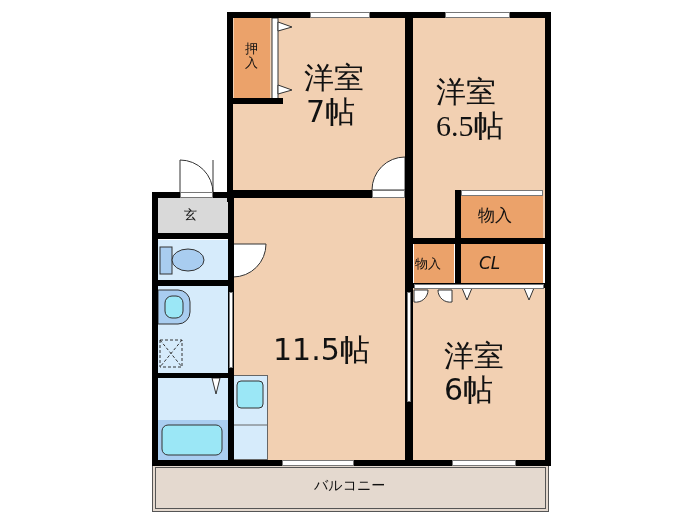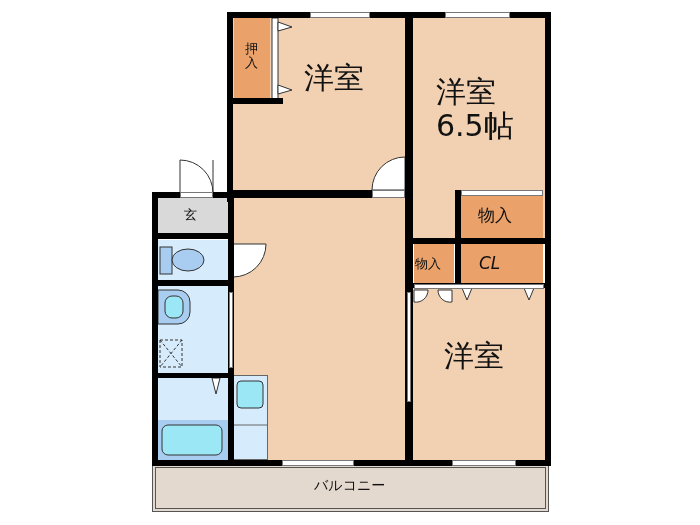--- a/index.html
+++ b/index.html
@@ -103,25 +103,28 @@
   <div class="window" style="left:461px;top:190px;width:82px;height:6px;"></div>
   <div class="window" style="left:180px;top:192px;width:33px;height:6px;"></div>
   <div class="window" style="left:372px;top:190px;width:33px;height:8px;"></div>
   <div class="window" style="left:407px;top:292px;width:4px;height:110px;"></div>
   <div class="window" style="left:229px;top:292px;width:4px;height:76px;"></div>
   <div class="window" style="left:414px;top:284px;width:130px;height:5px;"></div>
 
   <div class="label small" style="left:245px;top:42px;">押
 入</div>
   <div class="label big" style="left:304px;top:62px;">洋室</div>
+  <div class="label big" style="left:306px;top:96px;">7帖</div>
 
   <div class="label big" style="left:436px;top:76px;">洋室</div>
-  <div class="label big" style="left:436px;top:110px;">6.5帖</div>
+  <div class="label big" style="left:436px;top:110px;font-family:Liberation Serif, serif;">6.5帖</div>
 
   <div class="label mid" style="left:478px;top:207px;">物入</div>
   <div class="label small" style="left:415px;top:257px;">物入</div>
   <div class="label mid" style="left:479px;top:255px;font-style:italic;">CL</div>
 
   <div class="label small" style="left:184px;top:208px;">玄</div>
 
+  <div class="label big" style="left:273px;top:334px;">11.5帖</div>
 
   <div class="label big" style="left:444px;top:340px;">洋室</div>
+  <div class="label big" style="left:444px;top:374px;">6帖</div>
 </div>
 
 </body></html>

